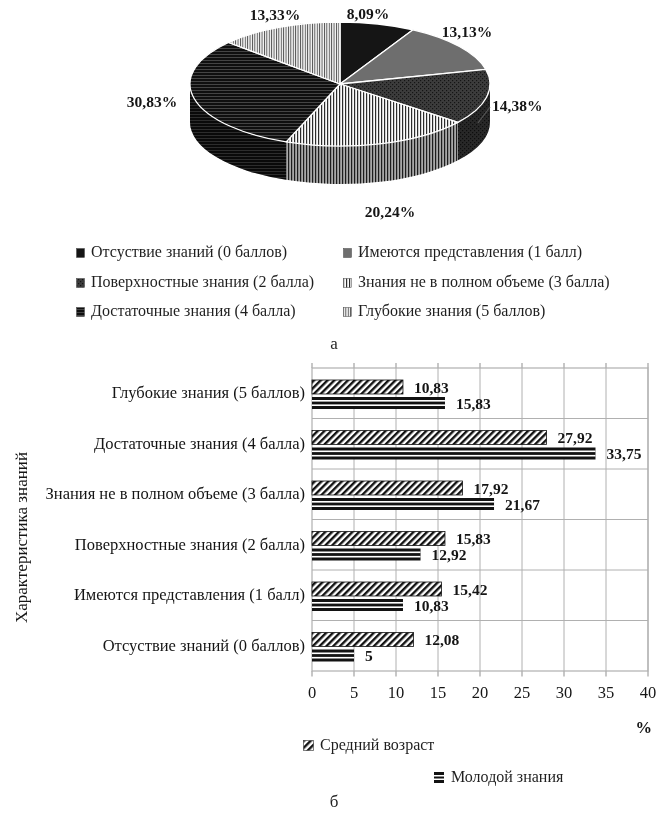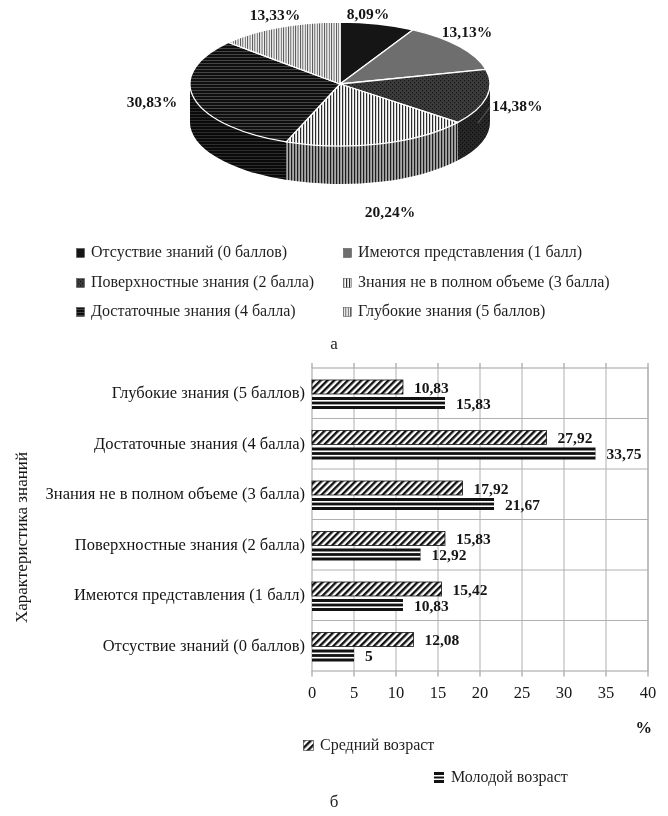--- a/index.html
+++ b/index.html
@@ -210,18 +210,18 @@
           <rect x="0.5" y="0.5" width="10" height="10" fill="url(#pat-hatch)" stroke="#333" stroke-width="0.6"></rect>
         </svg>
         <span>Средний возраст</span>
       </span>
       <span class="legend-item" style="left: 434px; top: 768px;">
         <svg width="11" height="11">
           <rect x="0" y="0" width="10" height="3" fill="#121212"></rect>
           <rect x="0" y="4.5" width="10" height="2" fill="#121212"></rect>
           <rect x="0" y="8" width="10" height="3" fill="#121212"></rect>
         </svg>
-        <span>Молодой возраст</span>
+        <span>Молодой знания</span>
       </span>
     </div>
 
   <div class="caption" id="caption-b">б</div>
 </div>
 
 </body></html>

